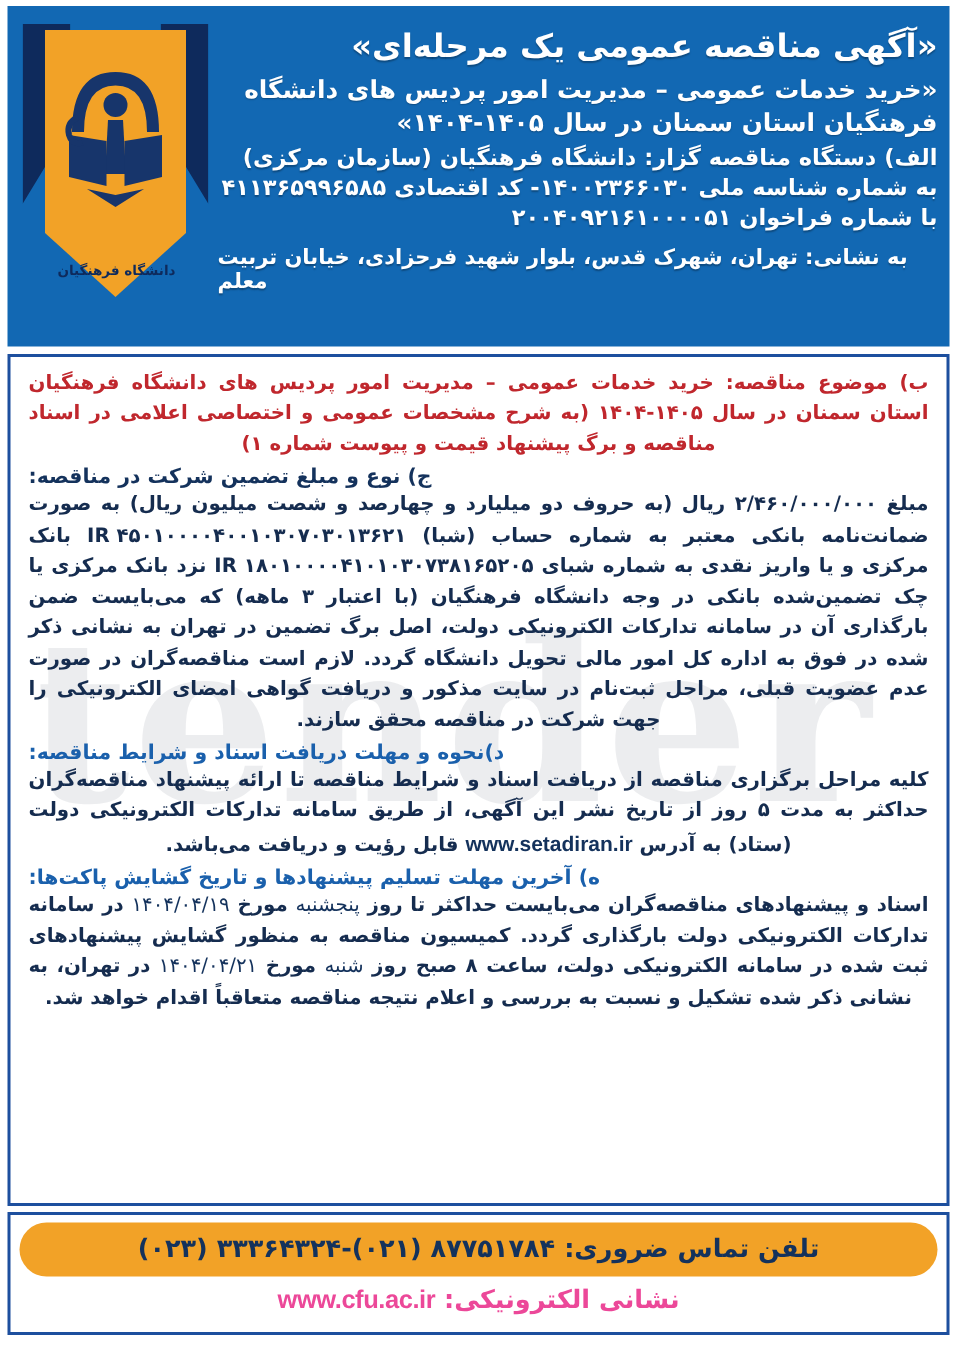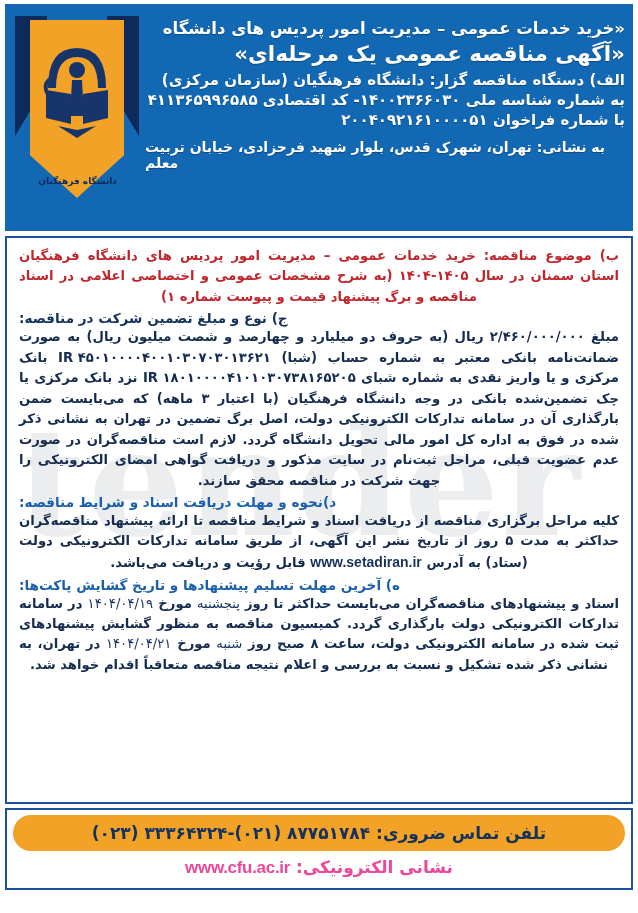--- a/index.html
+++ b/index.html
@@ -239,22 +239,23 @@
 
 <div class="page">
 
   <div class="watermark">
     <div class="wm-text">tender</div>
   </div>
 
   <div class="header">
 
     <div class="header-inner">
+      <div class="h-line h-title">«آگهی مناقصه عمومی یک مرحله‌ای»</div>
       <div class="h-line h-sub">«خرید خدمات عمومی – مدیریت امور پردیس های دانشگاه</div>
-      <div class="h-line h-title">«آگهی مناقصه عمومی یک مرحله‌ای»</div>
+      <div class="h-line h-sub2">فرهنگیان استان سمنان در سال ۱۴۰۵-۱۴۰۴»</div>
       <div class="h-line h-org">الف) دستگاه مناقصه گزار: دانشگاه فرهنگیان (سازمان مرکزی)</div>
       <div class="h-line h-ids">به شماره شناسه ملی ۱۴۰۰۲۳۶۶۰۳۰- کد اقتصادی ۴۱۱۳۶۵۹۹۶۵۸۵</div>
       <div class="h-line h-call">با شماره فراخوان ۲۰۰۴۰۹۲۱۶۱۰۰۰۰۵۱</div>
       <div class="h-addr">به نشانی: تهران، شهرک قدس، بلوار شهید فرحزادی، خیابان تربیت معلم</div>
     </div>
 
     <div class="logo-wrap">
       <div class="ribbon-left"></div>
       <div class="ribbon-right"></div>
       <div class="shield"></div>

